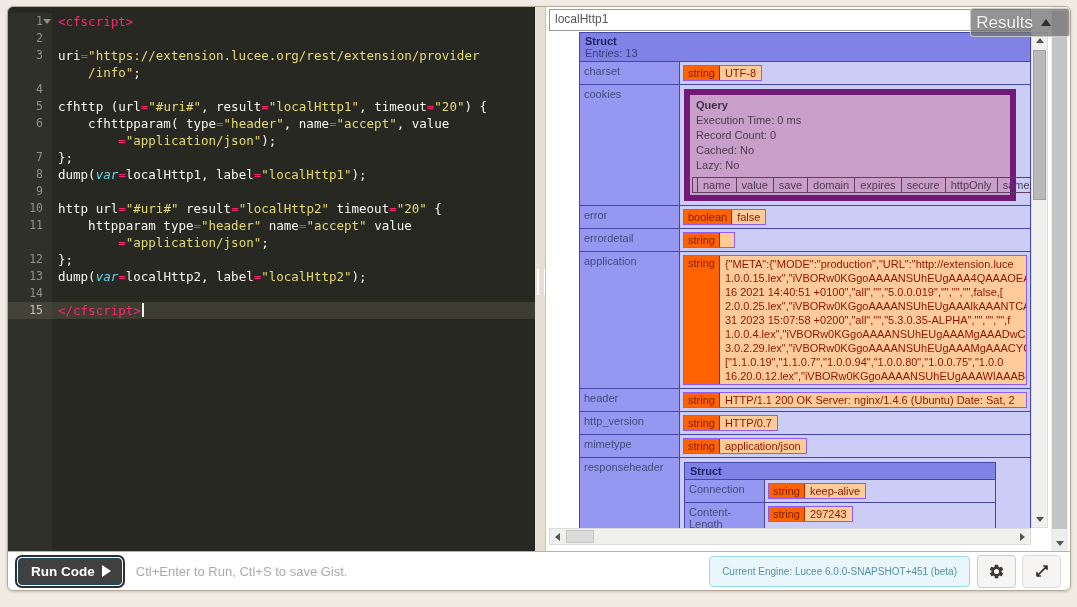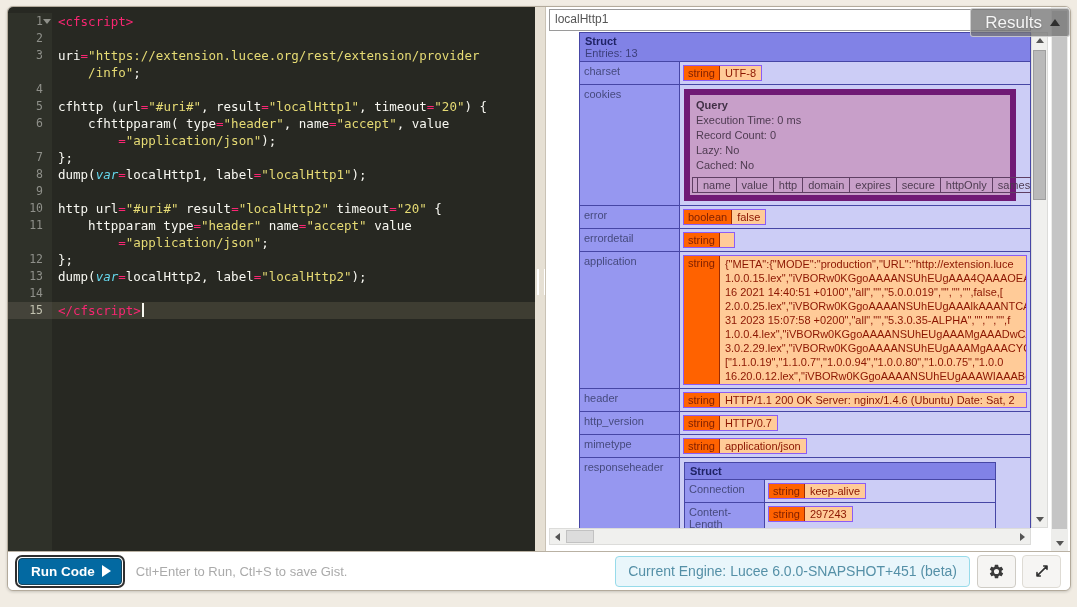--- a/index.html
+++ b/index.html
@@ -48,45 +48,45 @@
   .qhead{padding:3px 6px 2px 6px;line-height:15px;}
   .qtitle{font-weight:bold;color:#413046;}
   .qcols{display:flex;padding:2px 2px 2px 2px;}
   .qcol{border:1px solid #5f3f63;border-left:none;padding:1px 5px;white-space:nowrap;}
   .qcol:first-child{border-left:1px solid #5f3f63;padding:1px 2px;}
   
   .ntable{margin:2px;border:1px solid #4646a5;background:#cccdf6;width:312px;box-sizing:border-box;}
   .nhead{background:#8182e6;font-weight:bold;color:#1f2366;padding:2px 5px;border-bottom:1px solid #4646a5;}
   .ntable .dkey{width:80px;}
   
-  .resTab{position:absolute;top:1px;right:0;width:100px;height:29px;background:rgba(118,118,118,.78);border:1px solid rgba(255,255,255,.55);border-radius:3px;display:flex;align-items:center;justify-content:flex-end;padding:0 9px;box-sizing:border-box;z-index:6;margin-left:20px;}
+  .resTab{position:absolute;top:1px;right:0;width:100px;height:29px;background:rgba(118,118,118,.78);border:1px solid rgba(255,255,255,.55);border-radius:3px;display:flex;align-items:center;justify-content:flex-end;padding:0 18px;box-sizing:border-box;z-index:6;margin-left:20px;}
   .resTab span.lbl{color:#f5f5f5;font-size:17px;text-shadow:0 1px 2px rgba(0,0,0,.25);}
   .tri-col{width:0;height:0;border-left:5px solid transparent;border-right:5px solid transparent;border-bottom:7px solid #2e2e2e;margin-left:8px;}
   
   .vscroll-inner{position:absolute;right:22px;top:25px;bottom:23px;width:17px;background:#f0f0ee;border:1px solid #dcdcda;box-sizing:border-box;z-index:4;}
   .vscroll-inner .thumb{position:absolute;left:1px;right:1px;top:17px;height:148px;background:#b9b9b9;border:1px solid #9f9f9f;}
   .sbtn{position:absolute;left:0;right:0;height:15px;display:flex;align-items:center;justify-content:center;}
   .sbtn.top{top:0;} .sbtn.bottom{bottom:0;}
   .tri-up-s{width:0;height:0;border-left:4px solid transparent;border-right:4px solid transparent;border-bottom:5px solid #555;}
   .tri-down-s{width:0;height:0;border-left:4px solid transparent;border-right:4px solid transparent;border-top:5px solid #555;}
   .vscroll-outer{position:absolute;right:2px;top:0;bottom:0;width:17px;background:#ededeb;z-index:3;}
   .vscroll-outer .thumb{position:absolute;left:1px;right:1px;top:4px;bottom:22px;background:#c5c5c5;}
   .hscroll{position:absolute;left:3px;right:39px;bottom:6px;height:17px;background:#f0f0ee;border:1px solid #dcdcda;box-sizing:border-box;z-index:5;}
   .hbtn{position:absolute;top:0;bottom:0;width:15px;display:flex;align-items:center;justify-content:center;}
   .hbtn.left{left:0;} .hbtn.right{right:0;}
   .tri-left-s{width:0;height:0;border-top:4px solid transparent;border-bottom:4px solid transparent;border-right:5px solid #555;}
   .tri-right-s{width:0;height:0;border-top:4px solid transparent;border-bottom:4px solid transparent;border-left:5px solid #555;}
   .hscroll .thumb{position:absolute;top:1px;bottom:1px;left:16px;width:26px;background:#dcdcdc;border:1px solid #c2c2c2;}
   
   .footer{flex:1;background:#ffffff;border-top:1px solid #b9b1a3;display:flex;align-items:center;border-radius:0 0 5px 5px;}
-  .runbtn{margin-left:10px;flex:none;background:#0369a1;color:#fff;font-weight:bold;font-size:13.5px;border:1px solid #17475f;border-radius:4px;padding:5px 10px 5px 12px;box-shadow:0 0 0 1px #ffffff,0 0 0 3px #2f2f2f;display:flex;align-items:center;cursor:pointer;}
+  .runbtn{margin-left:10px;flex:none;background:#404040;color:#fff;font-weight:bold;font-size:13.5px;border:1px solid #17475f;border-radius:4px;padding:5px 10px 5px 12px;box-shadow:0 0 0 1px #ffffff,0 0 0 3px #2f2f2f;display:flex;align-items:center;cursor:pointer;}
   .runbtn .ricon{margin-left:7px;width:0;height:0;border-top:6px solid transparent;border-bottom:6px solid transparent;border-left:9px solid #ffffff;}
   .hint{margin-left:14px;color:#aaa;font-size:13px;flex:none;}
   .fspacer{flex:1;}
-  .engine{flex:none;height:29px;line-height:29px;padding:0 12px;background:#e9f6fb;border:1px solid #97dbea;border-radius:4px;color:#5590a7;font-size:14px;margin-right:7px;cursor:pointer;}
+  .engine{flex:none;height:29px;line-height:29px;padding:0 12px;background:#e9f6fb;border:1px solid #97dbea;border-radius:4px;color:#5590a7;font-size:10px;margin-right:7px;cursor:pointer;}
   .iconbtn{flex:none;width:37px;height:31px;background:#f6f5f3;border:1px solid #cfccc5;border-radius:4px;display:flex;align-items:center;justify-content:center;margin-right:6px;cursor:pointer;}
   .iconbtn.last{margin-right:9px;border-color:#dedbd4;}
   .iconbtn svg{display:block;}
 </style>
 </head>
 <body>
 
 <div class="app">
   <div class="main">
 
@@ -137,28 +137,28 @@
                   </span></div>
               </div>
               <div class="drow">
                 <div class="dkey">cookies</div>
                 <div class="dval">
                   <div class="qtable">
                     <div class="qhead">
                       <div class="qtitle">Query</div>
                       <div class="qmeta">Execution Time: 0 ms</div>
                       <div class="qmeta">Record Count: 0</div>
+                      <div class="qmeta">Cached: No</div>
                       <div class="qmeta">Lazy: No</div>
-                      <div class="qmeta">Cached: No</div>
                     </div>
                     <div class="qcols">
                       <div class="qcol"></div>
                       <div class="qcol">name</div>
                       <div class="qcol">value</div>
-                      <div class="qcol">http</div>
+                      <div class="qcol">save</div>
                       <div class="qcol">domain</div>
                       <div class="qcol">expires</div>
                       <div class="qcol">secure</div>
                       <div class="qcol">httpOnly</div>
                       <div class="qcol">samesite</div>
                     </div>
                   </div>
                 </div>
               </div>
               <div class="drow">

